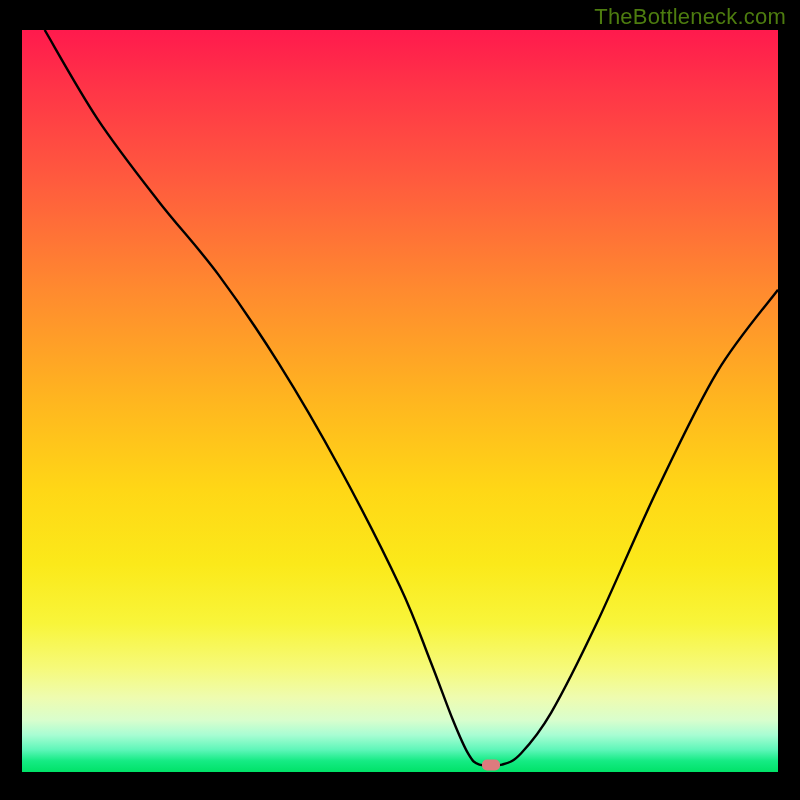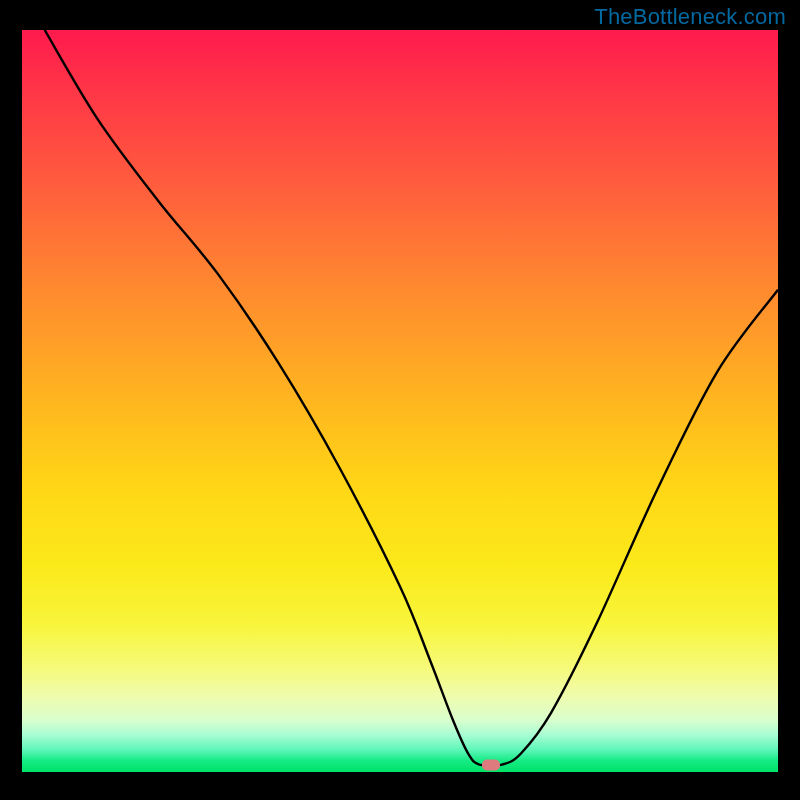--- a/index.html
+++ b/index.html
@@ -14,21 +14,21 @@
   .container {
     position: relative;
     width: 800px;
     height: 800px;
     background: #000;
   }
   .watermark {
     position: absolute;
     top: 4px;
     right: 14px;
-    color: #0369a1;
+    color: #4d7c0f;
     font-size: 22px;
     font-weight: 500;
     z-index: 5;
     letter-spacing: 0.2px;
   }
   .plot-area {
     position: absolute;
     left: 22px;
     top: 30px;
     width: 756px;

